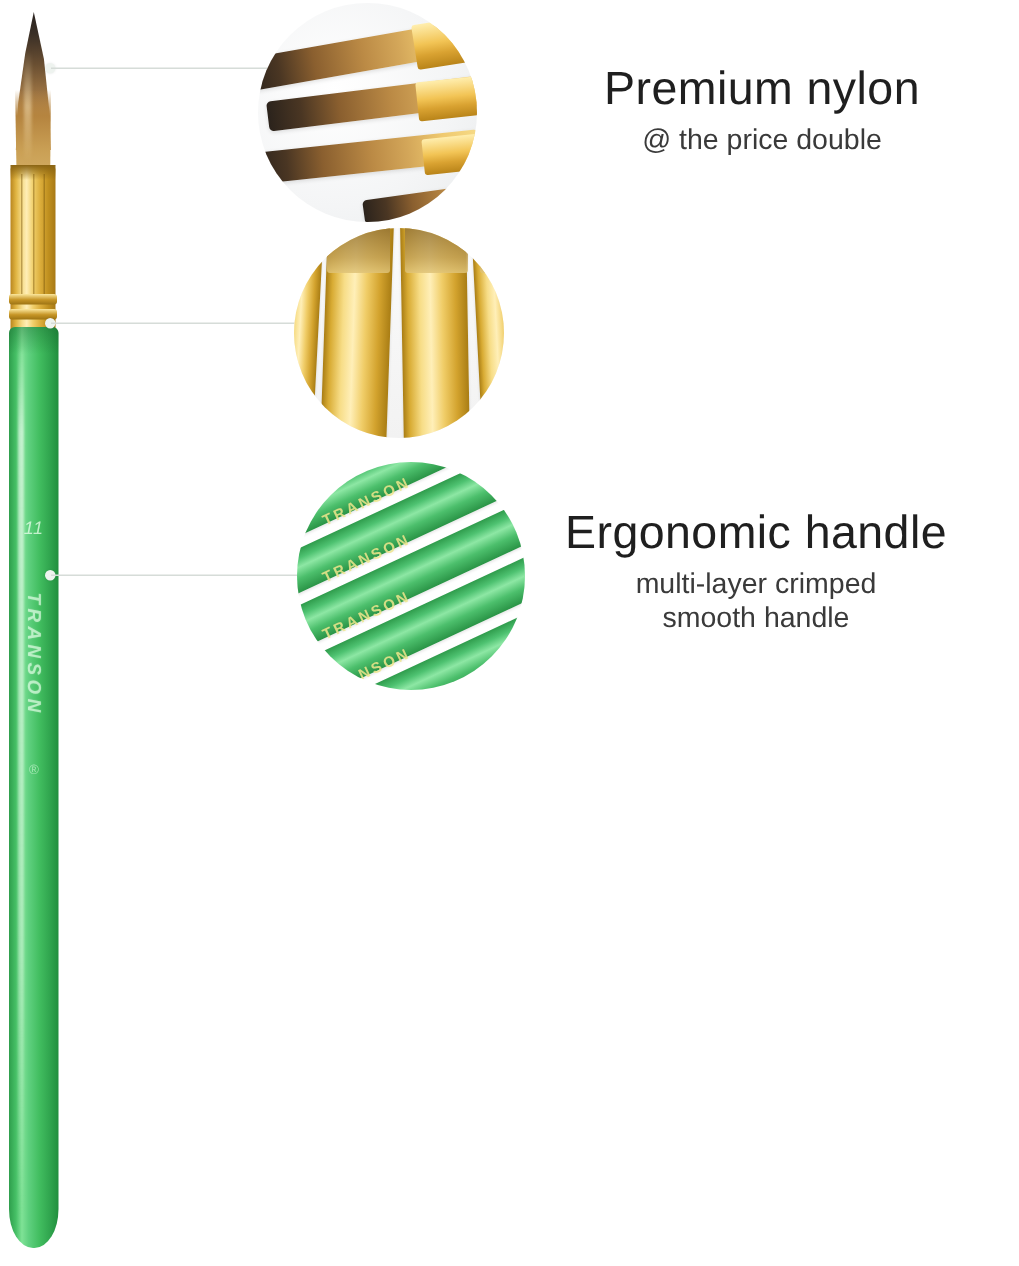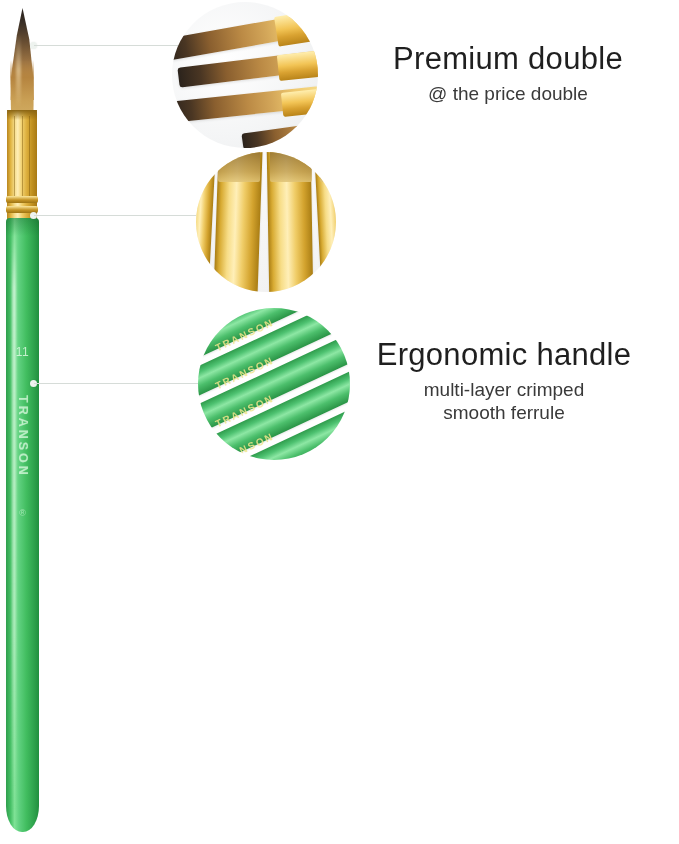--- a/index.html
+++ b/index.html
@@ -6,21 +6,21 @@
   body{
     width:679px;height:844px;
     background:#ffffff;
     font-family:"Liberation Sans",sans-serif;
     overflow:hidden;
     position:relative;
   }
   .stage{position:absolute;inset:0;}
 
   
-  .brush{position:absolute;left:0;top:0;width:70px;height:844px;}
+  .brush{position:absolute;left:0;top:0;width:70px;height:844px;font-style:italic;}
 
   .tip{
     position:absolute;left:9px;top:8px;width:26px;height:92px;
     background:
       linear-gradient(180deg,#2a2320 0%,#3a2f26 16%,#6a4f32 38%,#9a7242 58%,#b98a4d 78%,#c89a5a 100%);
     clip-path:polygon(52% 0%, 78% 34%, 92% 72%, 96% 100%, 6% 100%, 12% 66%, 30% 30%);
     filter:blur(.2px);
   }
   .tip2{
     position:absolute;left:9px;top:60px;width:26px;height:58px;
@@ -256,24 +256,24 @@
     <div class="hstrip h2"></div>
     <div class="hbrand hb2">TRANSON</div>
     <div class="hstrip h3"></div>
     <div class="hbrand hb3">TRANSON</div>
     <div class="hstrip h4"></div>
     <div class="hbrand hb4">TRANSON</div>
     <div class="hstrip h5"></div>
   </div>
 
   <div class="feature feat1">
-    <div class="f-title">Premium double</div>
+    <div class="f-title">Premium nylon</div>
     <div class="f-sub">@ the price double</div>
   </div>
 
 
   <div class="feature feat3">
     <div class="f-title">Ergonomic handle</div>
     <div class="f-sub">multi-layer crimped</div>
-    <div class="f-sub" style="margin-top:0">smooth ferrule</div>
+    <div class="f-sub" style="margin-top:0">smooth handle</div>
   </div>
 
 </div>
 
 </body></html>

